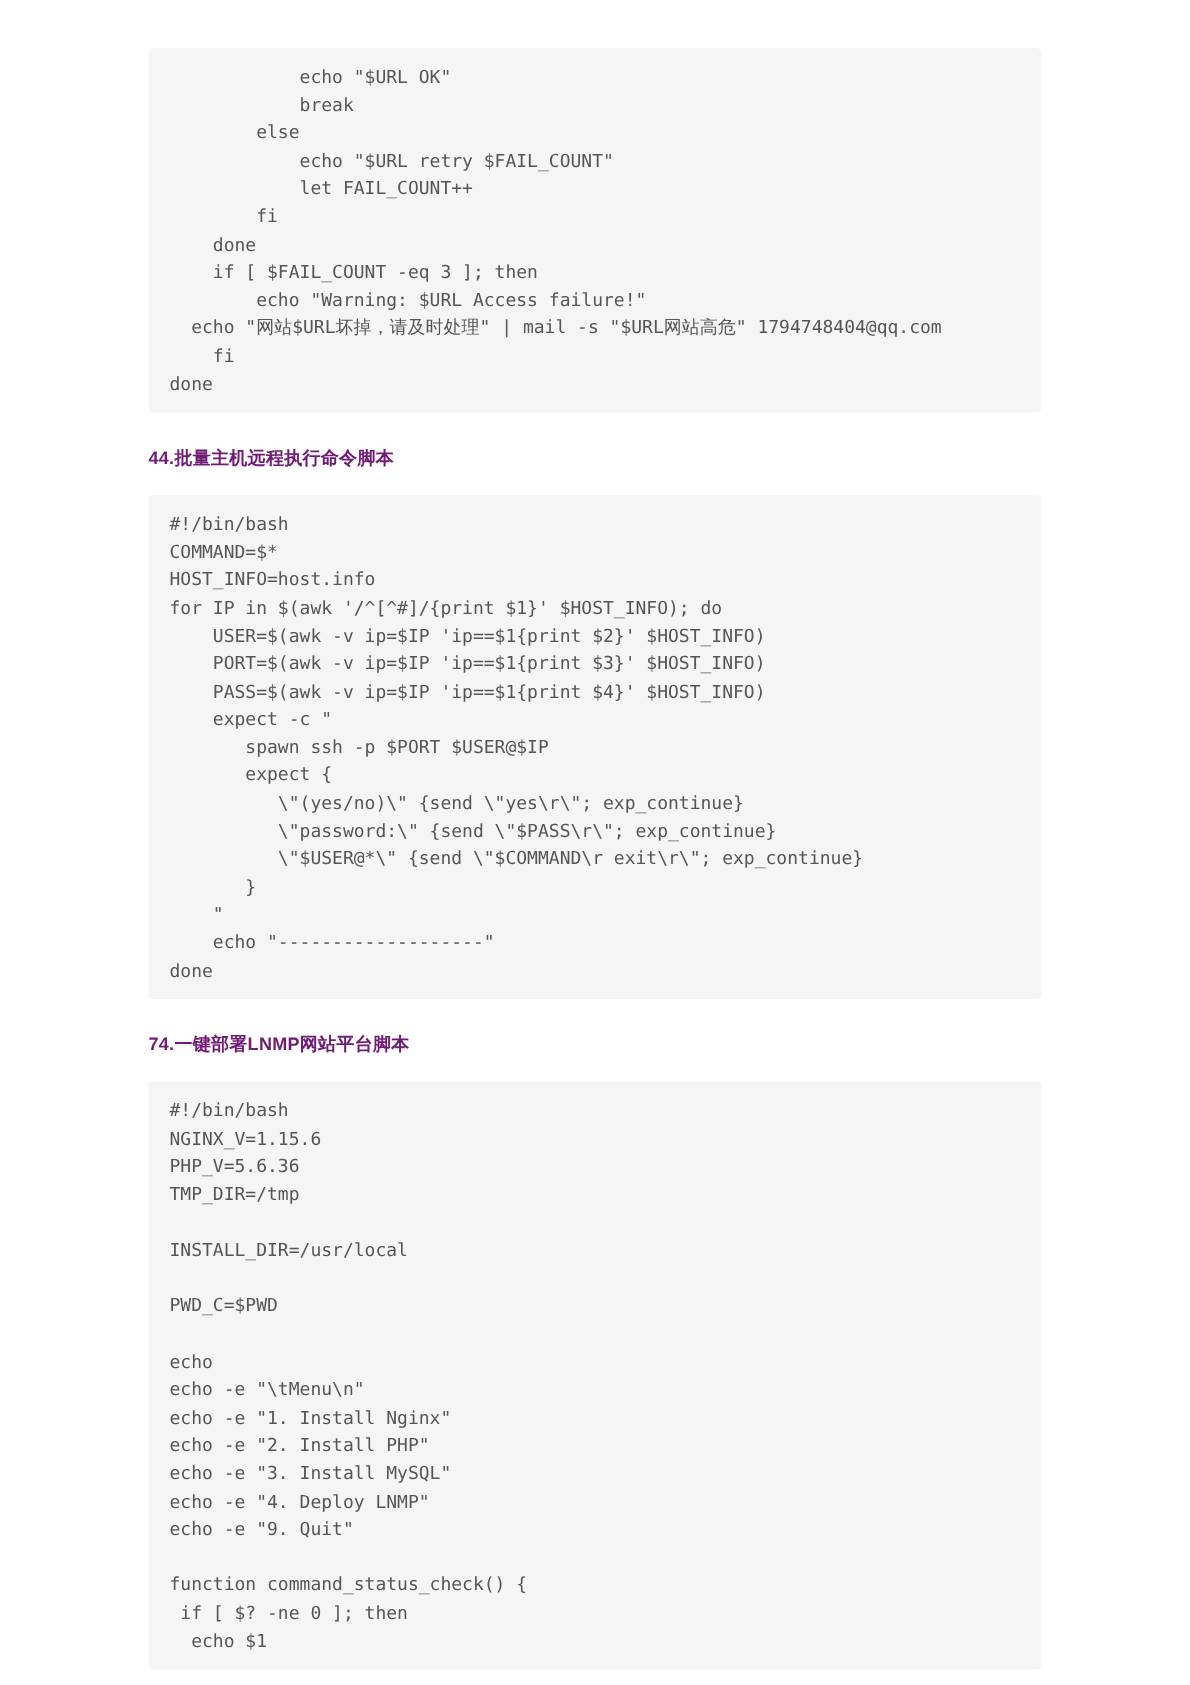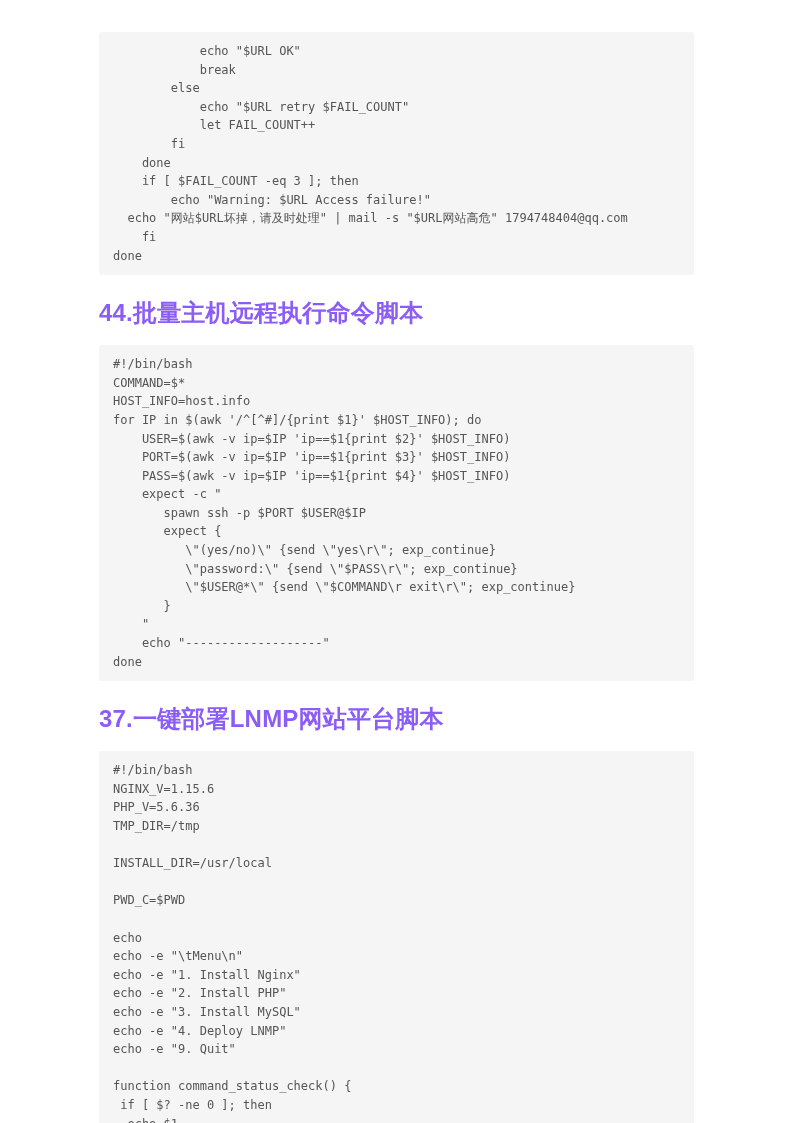--- a/index.html
+++ b/index.html
@@ -27,23 +27,23 @@
     padding: 10px 14px;
     margin: 0 0 20px 0;
     font-family: "SFMono-Regular", Consolas, "DejaVu Sans Mono", "Liberation Mono", Menlo, monospace;
     font-size: 12px;
     line-height: 1.55;
     color: #555555;
     white-space: pre;
     overflow: hidden;
   }
   h2.section-heading {
-    font-size: 24px;
+    font-size: 12px;
     font-weight: 700;
-    color: #8b5cf6;
+    color: #701a75;
     margin: 22px 0 16px 0;
     letter-spacing: 0.2px;
   }
 </style>
 </head>
 <body>
 
 <div class="page">
   <div class="content">
 
@@ -73,21 +73,21 @@
        spawn ssh -p $PORT $USER@$IP
        expect {
           \"(yes/no)\" {send \"yes\r\"; exp_continue}
           \"password:\" {send \"$PASS\r\"; exp_continue}
           \"$USER@*\" {send \"$COMMAND\r exit\r\"; exp_continue}
        }
     "
     echo "-------------------"
 done</pre>
 
-    <h2 class="section-heading">37.一键部署LNMP网站平台脚本</h2>
+    <h2 class="section-heading">74.一键部署LNMP网站平台脚本</h2>
 
     <pre class="code-block" style="margin-bottom:0;">#!/bin/bash
 NGINX_V=1.15.6
 PHP_V=5.6.36
 TMP_DIR=/tmp
 
 INSTALL_DIR=/usr/local
 
 PWD_C=$PWD
 

